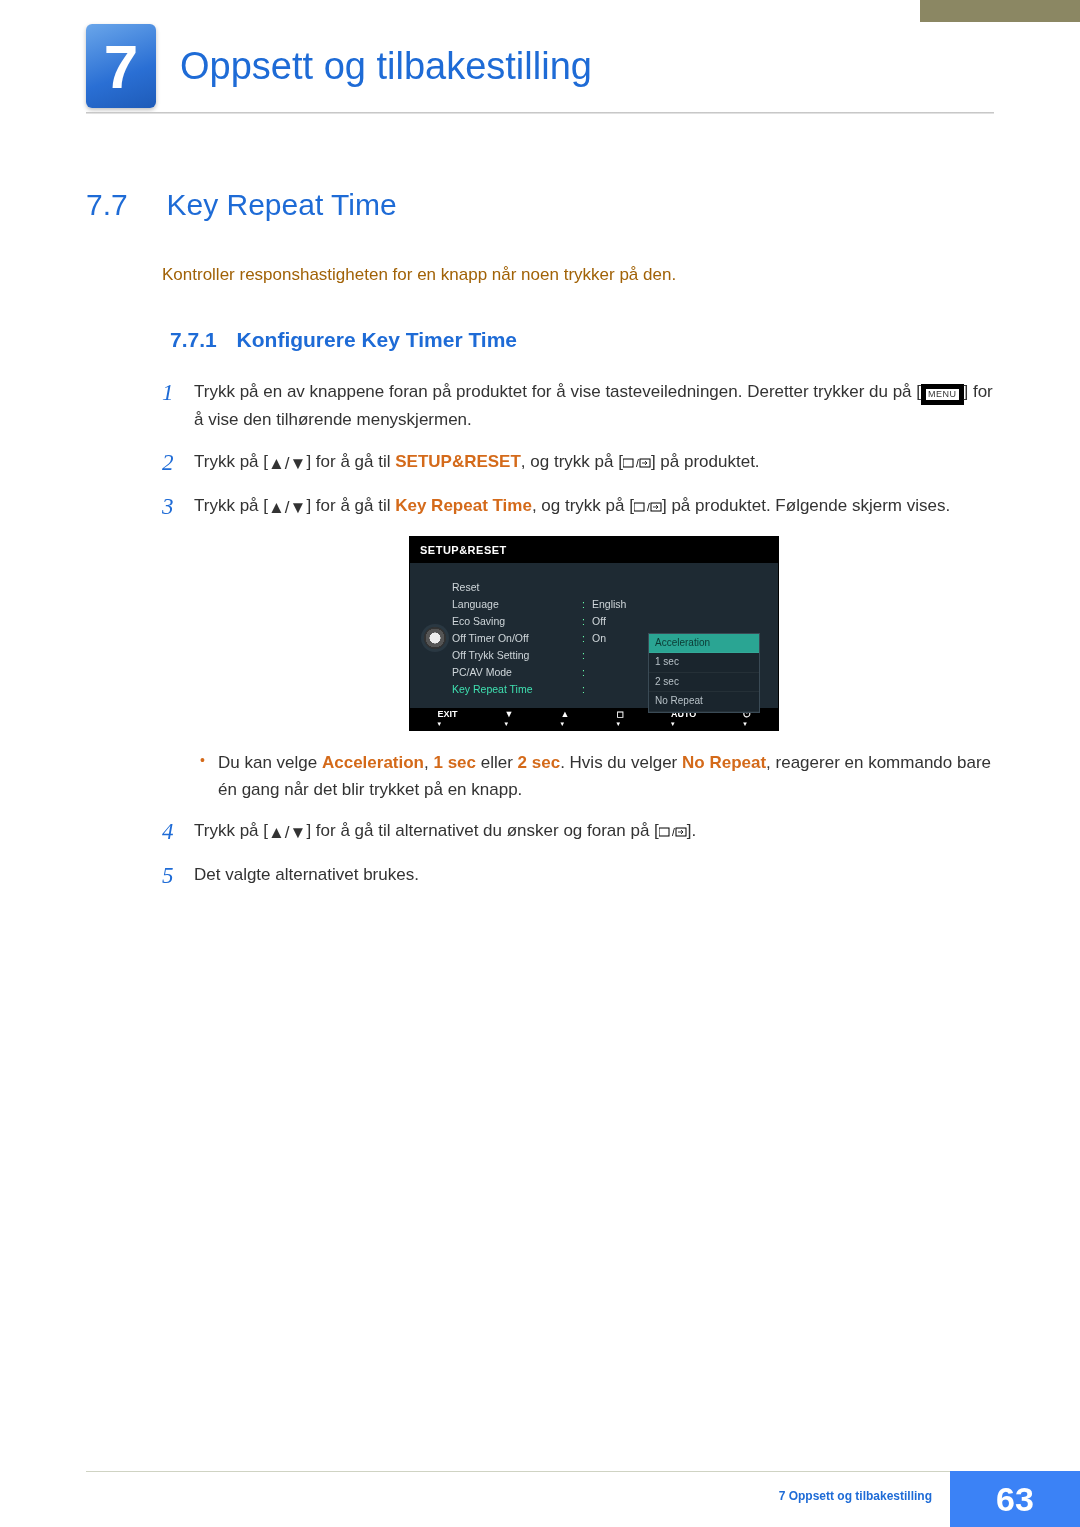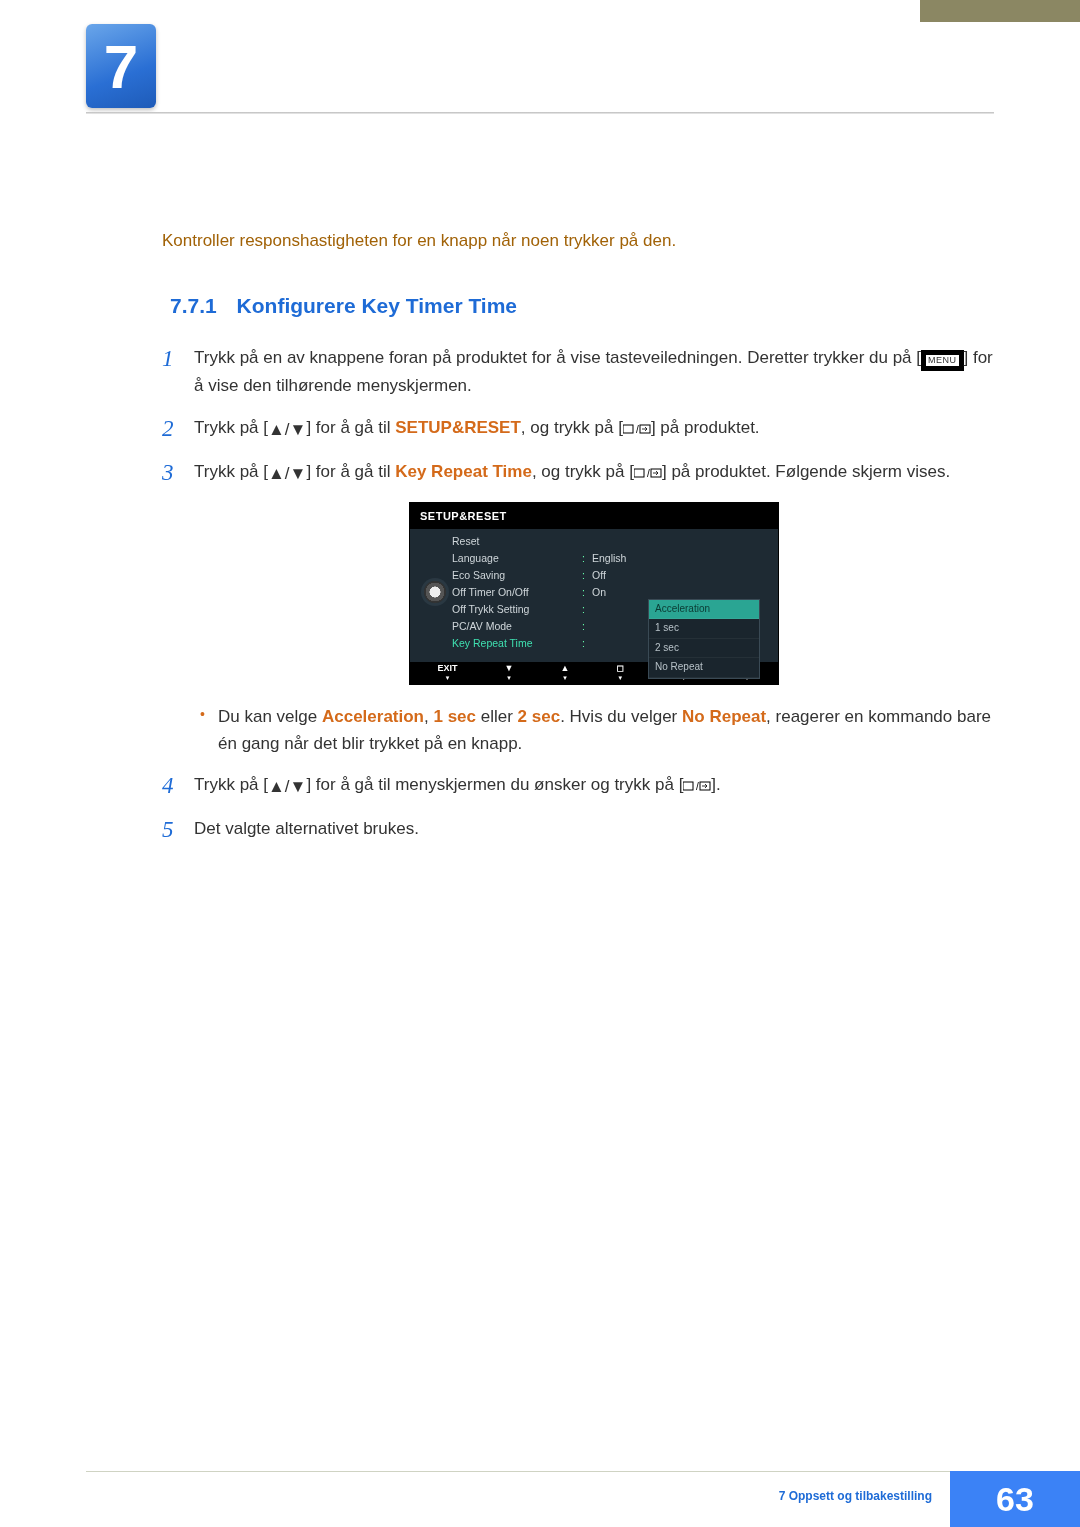--- a/index.html
+++ b/index.html
@@ -128,21 +128,21 @@
   .osd-title {
     background: #000;
     color: #fff;
     padding: 4px 10px;
     font-size: 11px;
     font-weight: bold;
     letter-spacing: 0.5px;
   }
   .osd-body {
     display: flex;
-    padding: 4px 10px 10px 8px;
+    padding: 16px 10px 10px 8px;
   }
   .osd-left {
     width: 34px;
     display: flex;
     align-items: center;
     justify-content: center;
   }
   .gear {
     width: 22px; height: 22px;
     border-radius: 50%;
@@ -178,21 +178,21 @@
   }
   .osd-foot {
     background:#000;
     display:flex;
     justify-content: space-around;
     align-items:center;
     padding:2px 4px;
     font-size:8px;
     color:#ccc;
   }
-  .osd-foot span { display:flex; flex-direction:column; align-items:center; line-height:9px;}
+  .osd-foot span { display:flex; flex-direction:column; align-items:flex-start; line-height:9px;}
   .osd-foot .sym{font-size:9px;color:#fff;font-weight:bold;}
   .osd-foot .tri{color:#fff;font-size:7px;}
 
   ul.sub {
     list-style: none;
     margin-top: 4px;
     margin-bottom: 10px;
   }
   ul.sub li {
     position: relative;
@@ -241,25 +241,30 @@
     justify-content: center;
   }
 </style>
 </head>
 <body>
 
 <div class="top-bar"></div>
 
 <div class="chapter-header">
   <div class="chapter-badge">7</div>
+  <div class="chapter-title">Oppsett og tilbakestilling</div>
 </div>
 <div class="header-underline"></div>
 
 <div class="content">
 
+  <div>
+    <span class="sec-num">7.7</span>
+    <span class="sec-title">Key Repeat Time</span>
+  </div>
 
   <div class="intro">Kontroller responshastigheten for en knapp når noen trykker på den.</div>
 
   <div class="subsec">
     <span class="ssnum">7.7.1</span>
     <span>Konfigurere Key Timer Time</span>
   </div>
 
   <ol class="steps">
     <li>
@@ -363,21 +368,21 @@
       </div>
 
       <ul class="sub">
         <li>
           <span>Du kan velge </span><span class="hl-orange">Acceleration</span><span>, </span><span class="hl-orange">1 sec</span><span> eller </span><span class="hl-orange">2 sec</span><span>. Hvis du velger </span><span class="hl-orange">No Repeat</span><span>, reagerer en kommando bare én gang når det blir trykket på en knapp.</span>
         </li>
       </ul>
     </li>
     <li>
       <span class="num">4</span>
-      <span>Trykk på [</span><span class="btn-icon">▲/▼</span><span>] for å gå til menyskjermen du ønsker og trykk på [</span><span class="btn-icon"><svg width="28" height="12" viewBox="0 0 28 12">
+      <span>Trykk på [</span><span class="btn-icon">▲/▼</span><span>] for å gå til alternativet du ønsker og foran på [</span><span class="btn-icon"><svg width="28" height="12" viewBox="0 0 28 12">
             <rect x="0" y="2" width="10" height="8" fill="none" stroke="#000"></rect>
             <text x="13" y="10" font-size="10">/</text>
             <rect x="17" y="2" width="10" height="8" fill="none" stroke="#000"></rect>
             <path d="M19 6 h5 l-2 -2 m2 2 l-2 2" stroke="#000" fill="none" stroke-width="0.8"></path>
           </svg></span><span>].</span>
     </li>
     <li>
       <span class="num">5</span>
       <span>Det valgte alternativet brukes.</span>
     </li>

